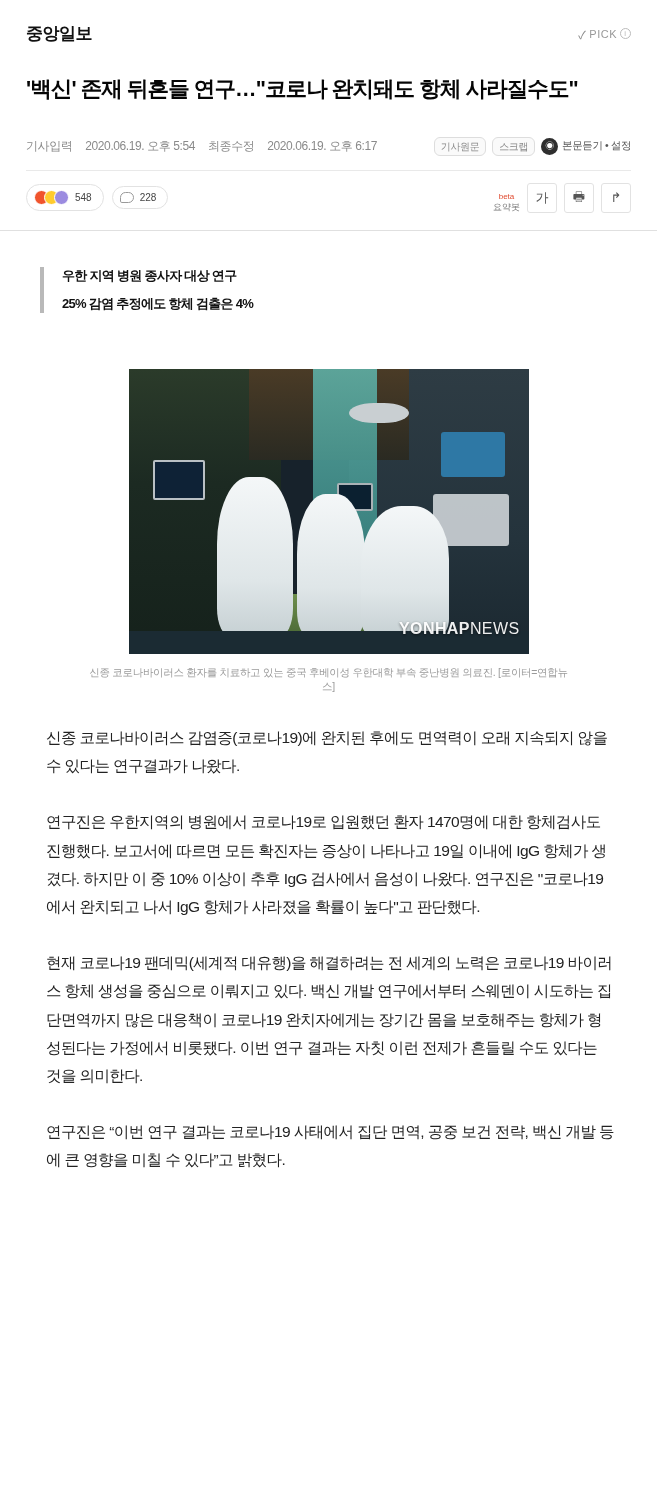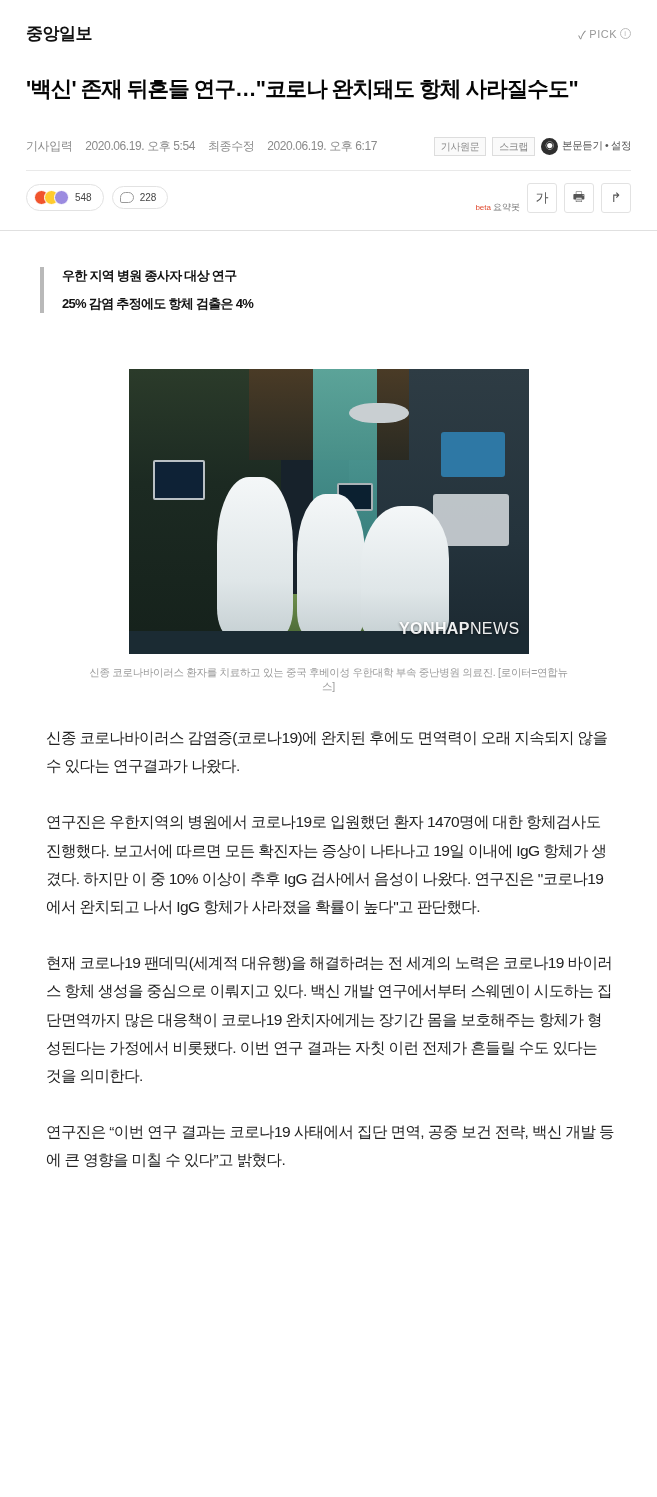--- a/index.html
+++ b/index.html
@@ -77,21 +77,21 @@
   .meta .times .sep { display: inline-block; width: 7px; }
   .meta-right {
     margin-left: auto;
     display: flex;
     align-items: center;
     gap: 6px;
   }
   .chip {
     border: 1px solid #ddd;
     background: #fafafa;
-    border-radius: 0;
+    border-radius: 6px;
     font-size: 10px;
     color: #888;
     padding: 3px 6px;
     line-height: 1.1;
   }
   .tts {
     display: flex;
     align-items: center;
     gap: 4px;
     font-size: 10.5px;
@@ -164,21 +164,21 @@
     background: #fff;
   }
   .tool-label {
     font-size: 9px;
     color: #777;
     text-align: center;
     line-height: 1.1;
   }
   .tool-col {
     display: flex;
-    flex-direction: row;
+    flex-direction: column;
     align-items: center;
     gap: 2px;
     margin-left: 44px;
   }
   .tool-col .cap { font-size: 8px; color: #e04a2f; }
 
   .hr-thick {
     margin: 17px 0 0 0;
     border-top: 1px solid #e0e0e0;
   }

